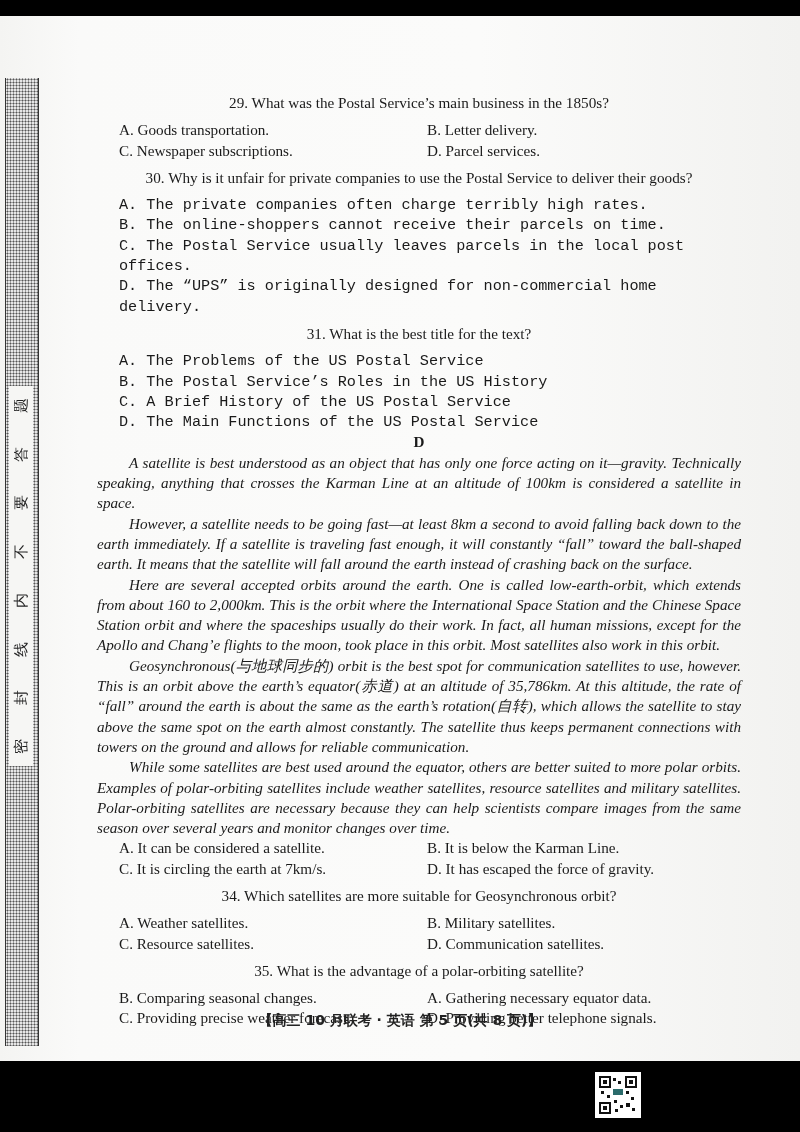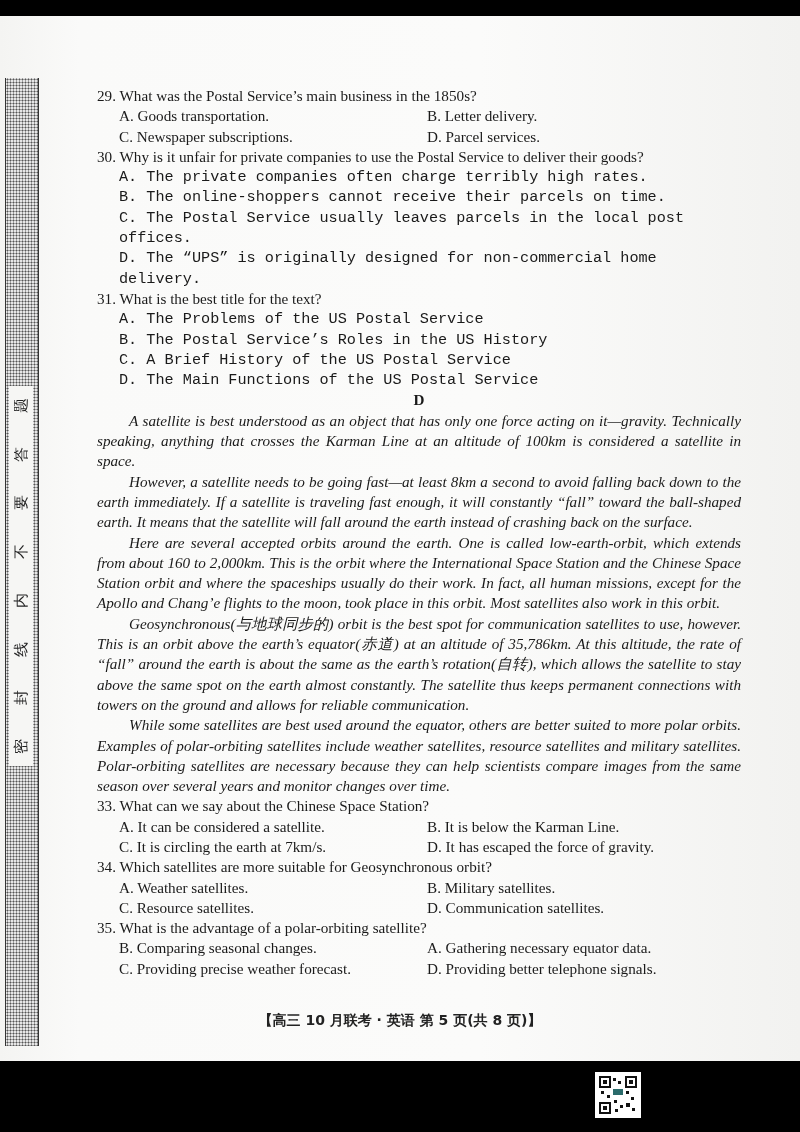--- a/index.html
+++ b/index.html
@@ -24,21 +24,21 @@
   .margin-label {
     position:absolute; left:9px; top:370px; width:24px; height:380px;
     background:#f6f6f4; display:flex; flex-direction:column;
     justify-content:space-between; align-items:center; padding:10px 0;
     box-sizing:border-box;
     font-family:"DejaVu Sans",sans-serif; font-size:15px; color:#222;
   }
   .margin-label span { transform:rotate(-90deg); display:block; }
 
   .content { position:absolute; left:97px; top:86px; width:644px; font-size:15.2px; line-height:20.3px; }
-  .q { margin:0; }
+  .q { margin:7px;text-align:center; }
   .opt-row { display:flex; padding-left:22px; }
   .opt-half { width:308px; }
   .opt-quarter { width:152px; }
   .opt-line { padding-left:22px;font-family:Liberation Mono, monospace; }
   .section { text-align:center; font-weight:bold; margin:0; }
   .para { text-indent:32px; text-align:justify; margin:0;font-style:italic; }
   .footer {
     position:absolute; left:0; width:800px; top:1012px; text-align:center;
     font-family:"DejaVu Sans",sans-serif; font-size:14px; font-weight:bold; color:#222;
   }
@@ -102,21 +102,20 @@
   <div>
     <p class="para">A satellite is best understood as an object that has only one force acting on it—gravity. Technically speaking, anything that crosses the Karman Line at an altitude of 100km is considered a satellite in space.</p>
     <p class="para">However, a satellite needs to be going fast—at least 8km a second to avoid falling back down to the earth immediately. If a satellite is traveling fast enough, it will constantly “fall” toward the ball-shaped earth. It means that the satellite will fall around the earth instead of crashing back on the surface.</p>
     <p class="para">Here are several accepted orbits around the earth. One is called low-earth-orbit, which extends from about 160 to 2,000km. This is the orbit where the International Space Station and the Chinese Space Station orbit and where the spaceships usually do their work. In fact, all human missions, except for the Apollo and Chang’e flights to the moon, took place in this orbit. Most satellites also work in this orbit.</p>
     <p class="para">Geosynchronous(与地球同步的) orbit is the best spot for communication satellites to use, however. This is an orbit above the earth’s equator(赤道) at an altitude of 35,786km. At this altitude, the rate of “fall” around the earth is about the same as the earth’s rotation(自转), which allows the satellite to stay above the same spot on the earth almost constantly. The satellite thus keeps permanent connections with towers on the ground and allows for reliable communication.</p>
     <p class="para">While some satellites are best used around the equator, others are better suited to more polar orbits. Examples of polar-orbiting satellites include weather satellites, resource satellites and military satellites. Polar-orbiting satellites are necessary because they can help scientists compare images from the same season over several years and monitor changes over time.</p>
   </div>
 
 
   <div>
-    <p class="q"><span>33.</span> <span>What can we say about the Chinese Space Station?</span></p>
     <div class="opt-row">
         <span class="opt-half">A. It can be considered a satellite.</span>
         <span class="opt-half">B. It is below the Karman Line.</span>
       </div>
     <div class="opt-row">
         <span class="opt-half">C. It is circling the earth at 7km/s.</span>
         <span class="opt-half">D. It has escaped the force of gravity.</span>
       </div>
   </div>
 

